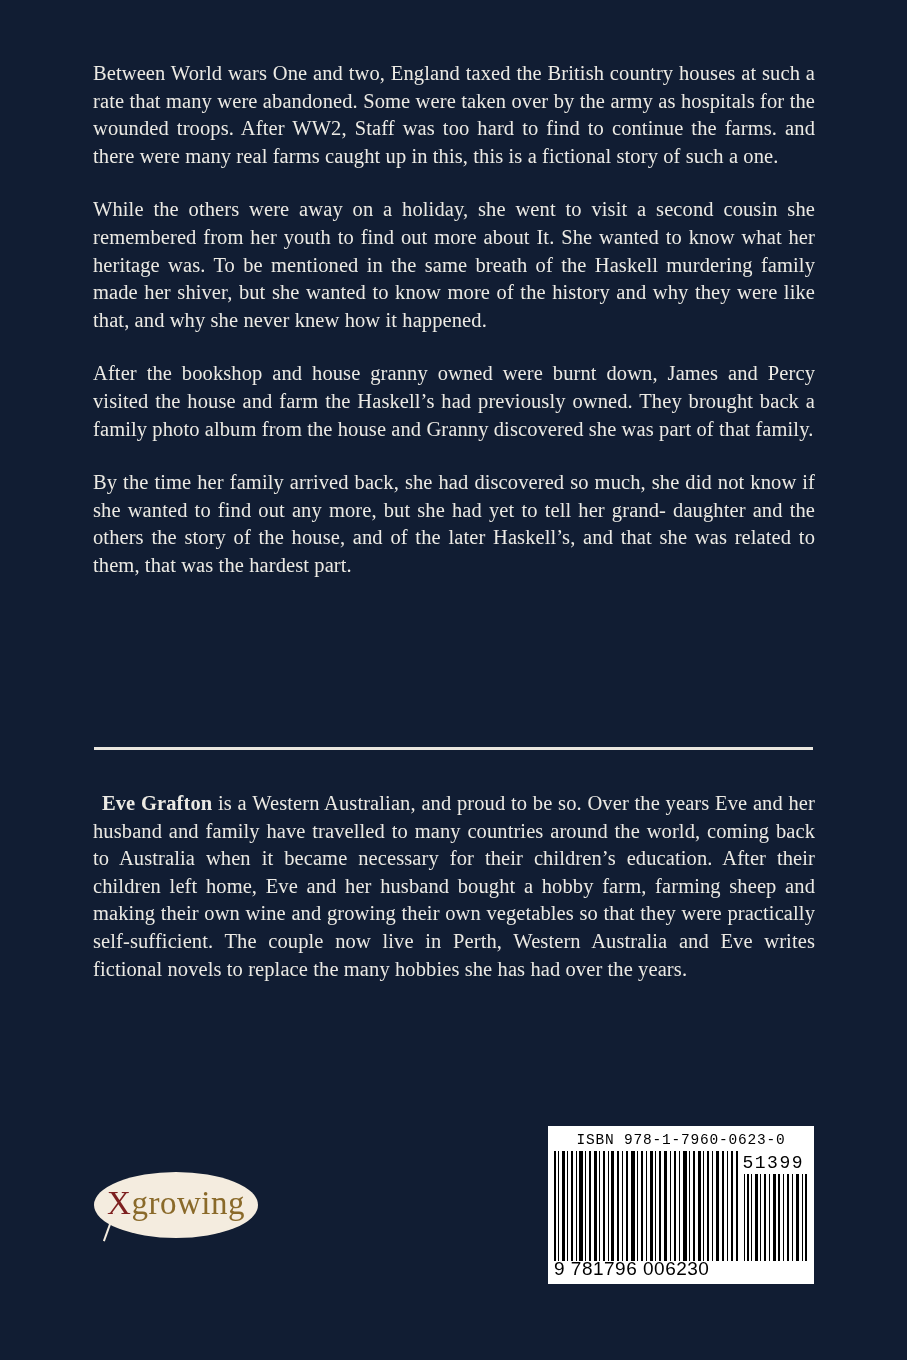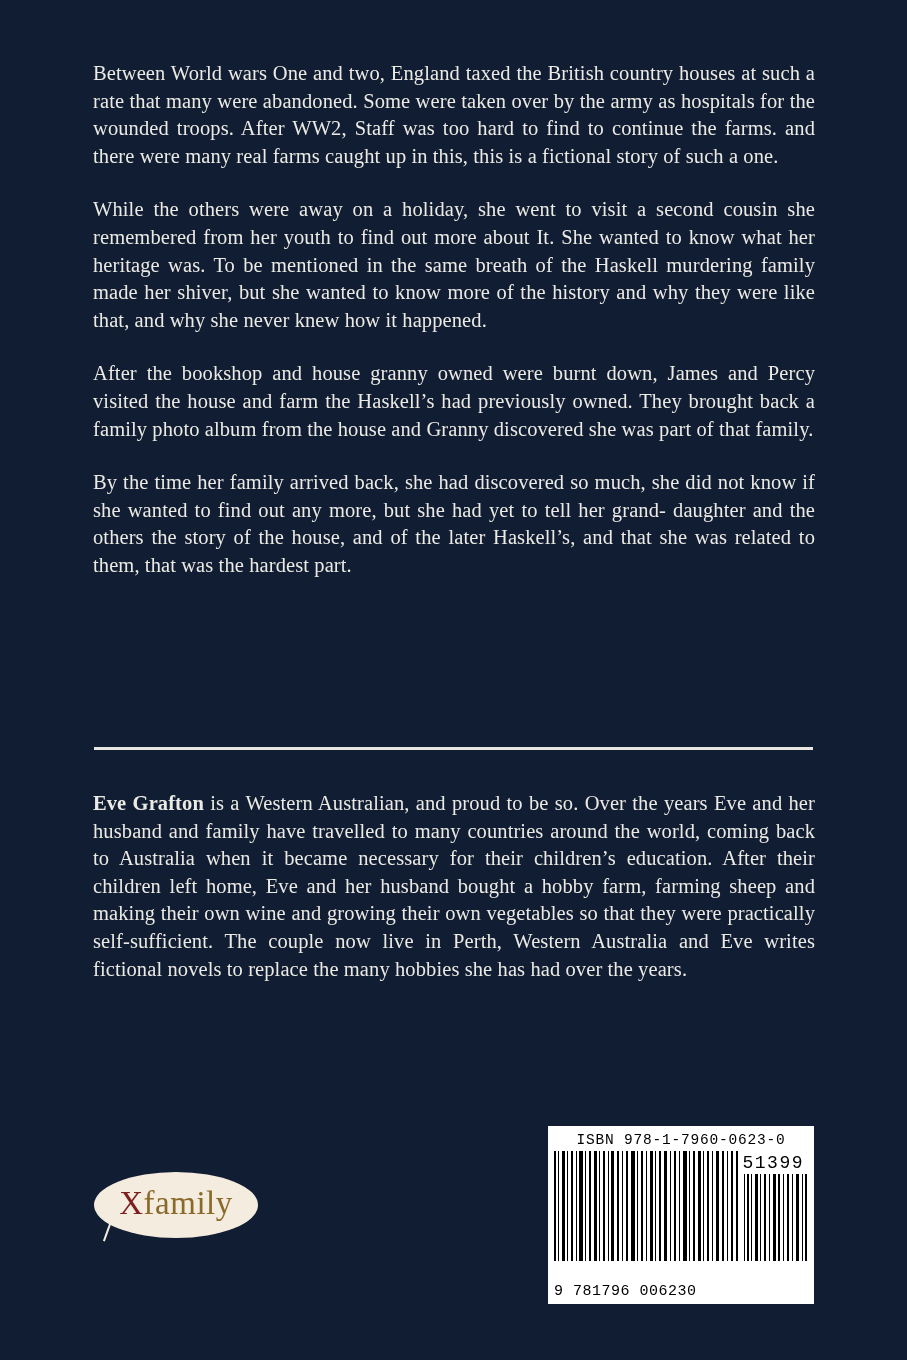--- a/index.html
+++ b/index.html
@@ -55,20 +55,21 @@
   .author p {
     margin: 0;
     font-size: 20.5px;
     line-height: 27.6px;
     text-align: justify;
     color: #eceae4;
     letter-spacing: 0.1px;
   }
   .author .name {
     font-weight: bold;
+    margin-left: 9px;
   }
   
   .logo {
     position: absolute;
     left: 94px;
     top: 1172px;
     width: 164px;
     height: 74px;
   }
   .logo .oval {
@@ -101,21 +102,21 @@
     height: 30px;
     background: #f4ecdf;
     transform: rotate(20deg);
   }
   
   .barcode-box {
     position: absolute;
     left: 548px;
     top: 1126px;
     width: 266px;
-    height: 178px;
+    height: 158px;
     background: #ffffff;
   }
   .isbn-text {
     position: absolute;
     left: 0;
     top: 6px;
     width: 266px;
     text-align: center;
     font-family: "Liberation Mono", monospace;
     font-size: 14.5px;
@@ -150,22 +151,22 @@
     position: absolute;
     top: 0;
     background: #000;
     height: 100%;
   }
   .ean-text {
     position: absolute;
     left: 6px;
     bottom: 4px;
     width: 190px;
-    font-family: Liberation Mono, monospace;
-    font-size: 15px;
+    font-family: Liberation Sans, sans-serif;
+    font-size: 19px;
     letter-spacing: 0.5px;
     color: #000;
   }
 </style>
 </head>
 <body>
 
 <div class="page">
 
   <div class="blurb">
@@ -176,21 +177,21 @@
   </div>
 
   <div class="rule"></div>
 
   <div class="author">
     <p><span class="name">Eve Grafton</span><span> is a Western Australian, and proud to be so. Over the years Eve and her husband and family have travelled to many countries around the world, coming back to Australia when it became necessary for their children’s education. After their children left home, Eve and her husband bought a hobby farm, farming sheep and making their own wine and growing their own vegetables so that they were practically self-sufficient. The couple now live in Perth, Western Australia and Eve writes fictional novels to replace the many hobbies she has had over the years.</span></p>
   </div>
 
   <div class="logo">
     <div class="oval"></div>
-    <div class="oval-text"><span>X</span><span class="rest">family</span></div>
+    <div class="oval-text"><span>X</span><span class="rest">growing</span></div>
     <div class="tick"></div>
   </div>
 
   <div class="barcode-box">
     <div class="isbn-text">ISBN 978-1-7960-0623-0</div>
     <div class="price-text">51399</div>
 
     <div class="bars-main">
       <span class="b" style="left:0px;width:2px"></span>
       <span class="b" style="left:4px;width:1px"></span>

